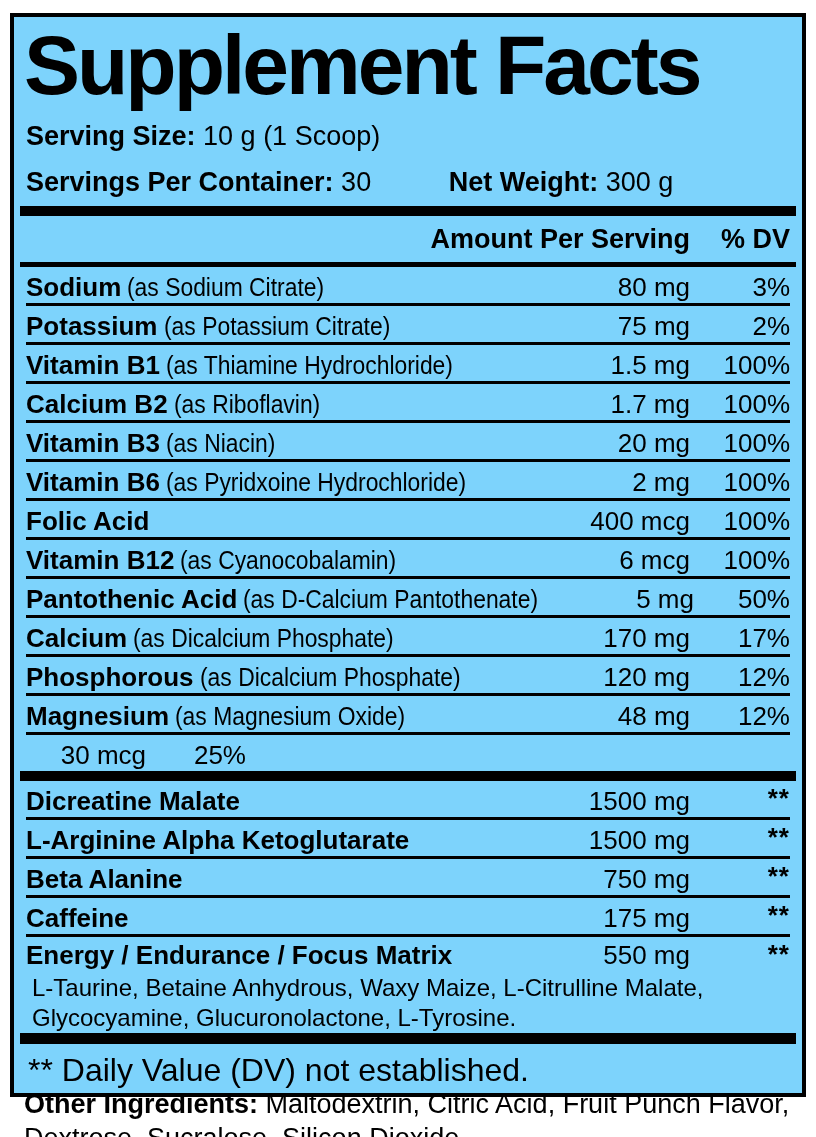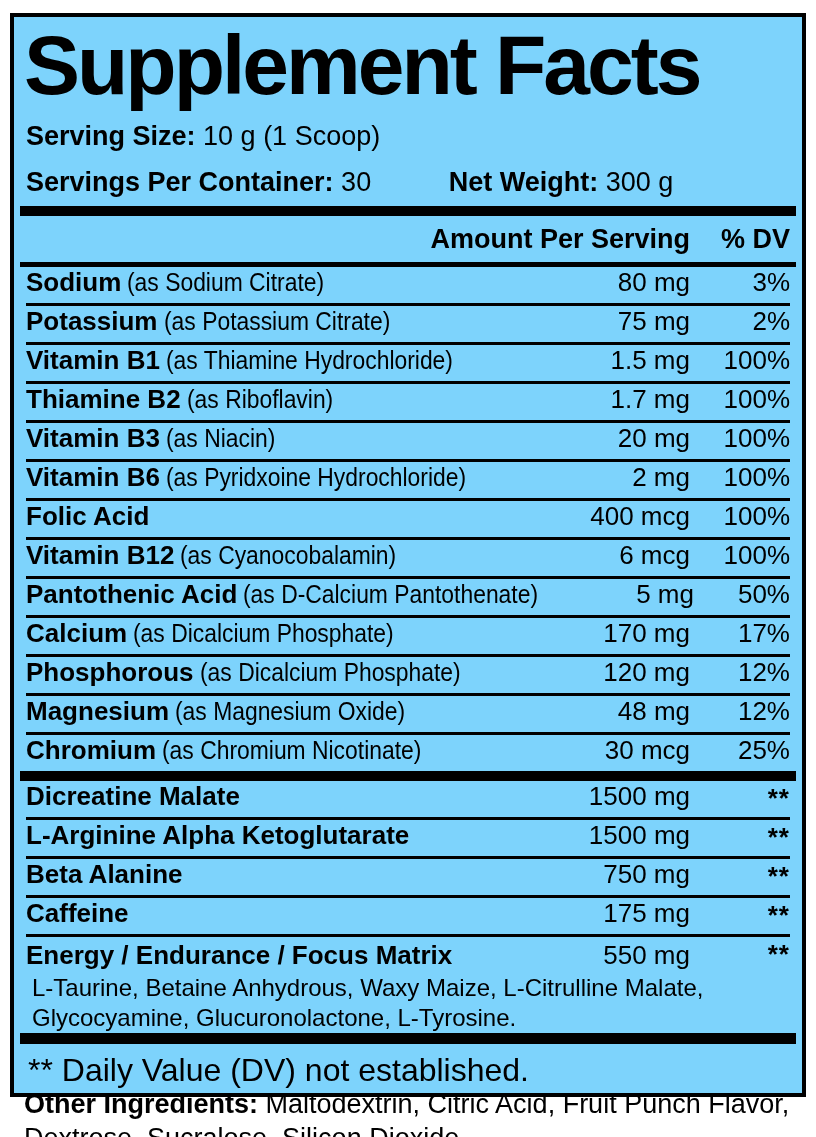--- a/index.html
+++ b/index.html
@@ -23,21 +23,21 @@
   .bar-thick{height:10px;}
   .bar-mid{height:5px;}
   .bar-xthick{height:11px;}
   .hdr-row{
     display:flex;align-items:center;height:46px;font-weight:bold;font-size:27px;
   }
   .hdr-spacer{flex:1;}
   .hdr-amount{text-align:right;white-space:nowrap;}
   .hdr-dv{width:100px;text-align:right;white-space:nowrap;}
   .row{
-    display:flex;align-items:flex-start;min-height:36px;
+    display:flex;align-items:flex-end;min-height:36px;
     border-top:3px solid #000;font-size:26px;
   }
   .row.first{border-top:none;}
   .cell-name{flex:1;white-space:nowrap;}
   .cell-amt{width:120px;text-align:right;white-space:nowrap;}
   .cell-dv{width:100px;text-align:right;white-space:nowrap;}
   .cond{
     display:inline-block;transform:scaleX(0.88);transform-origin:0 50%;
     font-weight:normal;margin-left:6px;
   }
@@ -94,21 +94,21 @@
       <div class="cell-name"><span class="b">Potassium</span><span class="cond">(as Potassium Citrate)</span></div>
       <div class="cell-amt">75 mg</div>
       <div class="cell-dv">2%</div>
     </div>
     <div class="row">
       <div class="cell-name"><span class="b">Vitamin B1</span><span class="cond">(as Thiamine Hydrochloride)</span></div>
       <div class="cell-amt">1.5 mg</div>
       <div class="cell-dv">100%</div>
     </div>
     <div class="row">
-      <div class="cell-name"><span class="b">Thiamine B2</span><span class="cond">(as Riboflavin)</span></div>
+      <div class="cell-name"><span class="b">Calcium B2</span><span class="cond">(as Riboflavin)</span></div>
       <div class="cell-amt">1.7 mg</div>
       <div class="cell-dv">100%</div>
     </div>
     <div class="row">
       <div class="cell-name"><span class="b">Vitamin B3</span><span class="cond">(as Niacin)</span></div>
       <div class="cell-amt">20 mg</div>
       <div class="cell-dv">100%</div>
     </div>
     <div class="row">
       <div class="cell-name"><span class="b">Vitamin B6</span><span class="cond">(as Pyridxoine Hydrochloride)</span></div>
@@ -139,21 +139,20 @@
       <div class="cell-name"><span class="b">Phosphorous</span><span class="cond">(as Dicalcium Phosphate)</span></div>
       <div class="cell-amt">120 mg</div>
       <div class="cell-dv">12%</div>
     </div>
     <div class="row">
       <div class="cell-name"><span class="b">Magnesium</span><span class="cond">(as Magnesium Oxide)</span></div>
       <div class="cell-amt">48 mg</div>
       <div class="cell-dv">12%</div>
     </div>
     <div class="row">
-      <div class="cell-name"><span class="b">Chromium</span><span class="cond">(as Chromium Nicotinate)</span></div>
       <div class="cell-amt">30 mcg</div>
       <div class="cell-dv">25%</div>
     </div>
   </div>
 
   <div class="bar bar-thick"></div>
 
   <div class="sec2">
     <div class="row first">
       <div class="cell-name b">Dicreatine Malate</div>

